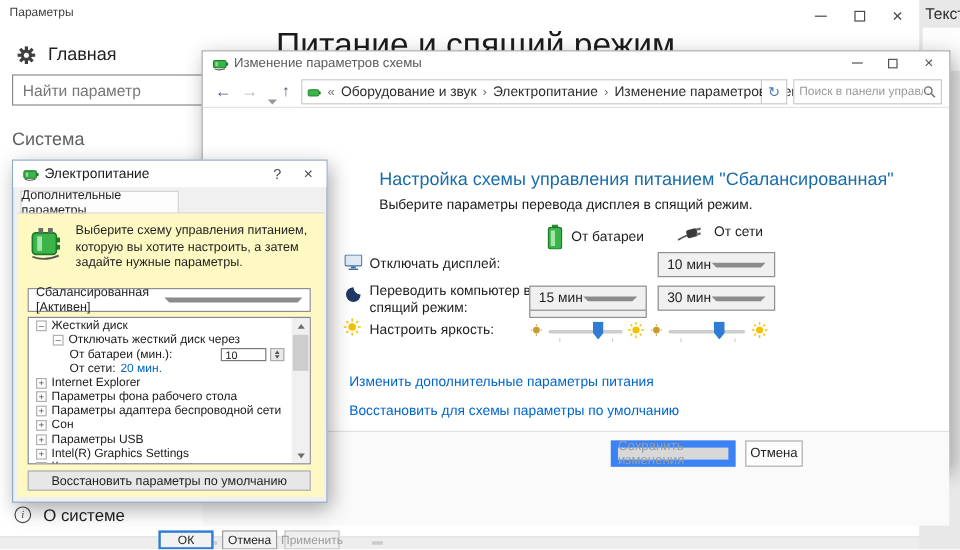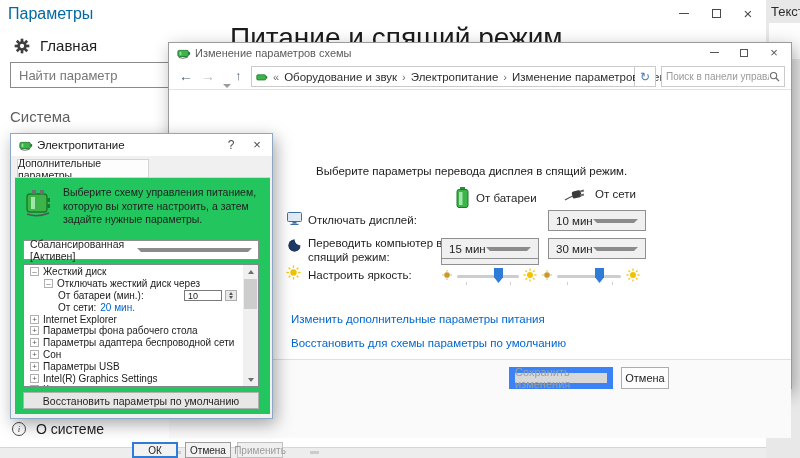--- a/index.html
+++ b/index.html
@@ -3,21 +3,21 @@
 <meta charset="utf-8">
 <style>
   * { margin:0; padding:0; box-sizing:border-box; }
   html,body { width:800px; height:458px; overflow:hidden; }
   body { font-family:"Liberation Sans", sans-serif; background:#fff; position:relative; }
   .screen { position:absolute; left:0; top:0; width:800px; height:458px; background:#fff; overflow:hidden; }
   .abs { position:absolute; }
 
   
   .settings-win { position:absolute; left:0; top:0; width:766px; height:448px; background:#fff; }
-  .s-title { position:absolute; left:8px; top:5px; font-size:16px; color:#0369a1; }
+  .s-title { position:absolute; left:8px; top:5px; font-size:10px; color:#404040; }
   .s-controls { position:absolute; left:668px; top:0; width:96px; height:26px; display:flex; }
   .s-ctrl { width:32px; height:26px; display:flex; align-items:center; justify-content:center; color:#4a4a4a; font-size:12px; }
   .s-min-bar { width:10px; height:1px; background:#4a4a4a; display:inline-block; }
   .s-max-box { width:9px; height:9px; border:1px solid #4a4a4a; display:inline-block; }
   .s-home { position:absolute; left:14px; top:37px; display:flex; align-items:flex-end; gap:10px; }
   .s-home-label { font-size:15px; color:#1f1f1f; }
   .s-search { position:absolute; left:10px; top:62px; width:480px; height:26px; border:1px solid #8a8a8a; background:#fff; display:flex; align-items:center; padding-left:8px; }
   .s-search-ph { font-size:13px; color:#767676; }
   .s-section { position:absolute; left:10px; top:108px; font-size:15px; color:#5f5f5f; }
   .s-heading { position:absolute; left:230px; top:22px; font-size:28px; font-weight:300; color:#1c1c1c; white-space:nowrap; }
@@ -74,21 +74,21 @@
   .sl-tick { position:absolute; top:16px; width:1px; height:3px; background:#cfcfcf; }
 
   
   .dlg { position:absolute; left:10px; top:133px; width:263px; height:286px; background:#f0f0f0; border:1px solid #8ea8c4; box-shadow:3px 5px 16px rgba(0,0,0,.35); }
   .dlg-titlebar { position:absolute; left:0; top:0; width:100%; height:22px; background:#fff; }
   .dlg-title { position:absolute; left:26px; top:5px; font-size:11.5px; color:#1a1a1a; }
   .dlg-ctrl { position:absolute; top:0; width:26px; height:21px; display:flex; align-items:center; justify-content:center; font-size:12px; color:#4a4a4a; }
   .dlg-tab { position:absolute; left:6px; top:25px; width:132px; height:19px; background:#fdfdfd; border:1px solid #d4d4d4; border-bottom:none; display:flex; align-items:center; justify-content:center; }
   .dlg-tab span { font-size:10.5px; color:#1f1f1f; }
   .dlg-tabline { position:absolute; left:4px; top:43px; width:255px; height:1px; background:#d4d4d4; }
-  .dlg-page { position:absolute; left:4px; top:44px; width:255px; height:236px; background:#22c55e; }
+  .dlg-page { position:absolute; left:4px; top:44px; width:255px; height:236px; background:#fef9c3; }
   .dlg-desc { position:absolute; left:8px; top:8px; display:flex; gap:10px; }
   .dlg-desc-text { width:196px; font-size:10.5px; color:#1f1f1f; line-height:1.3; }
   .dlg-select { position:absolute; left:8px; top:62px; width:236px; height:20px; background:#fff; border:1px solid #8f8f8f; display:flex; align-items:center; padding:0 6px; }
   .dlg-select span { font-size:10.5px; color:#1f1f1f; flex:1; }
   .treebox { position:absolute; left:8px; top:86px; width:236px; height:123px; background:#fff; border:1px solid #828790; overflow:hidden; }
   .tree-inner { position:absolute; left:0; top:1px; width:219px; }
   .trow { position:relative; height:11.8px; display:flex; align-items:center; }
   .texp { width:9px; height:9px; border:1px solid #b0b0b0; background:#fff; font-size:8px; line-height:7px; text-align:center; color:#555; display:inline-block; flex:none; margin-right:4px; }
   .tlabel { font-size:10px; color:#1a1a1a; white-space:nowrap; }
   .tvalue { font-size:10px; color:#0066cc; margin-left:4px; white-space:nowrap; }
@@ -221,20 +221,21 @@
         <span>
           <svg width="11" height="11" viewBox="0 0 12 12">
               <circle cx="5" cy="5" r="3.4" fill="none" stroke="#6d6d6d" stroke-width="1.2"></circle>
               <line x1="7.6" y1="7.6" x2="11" y2="11" stroke="#6d6d6d" stroke-width="1.4"></line>
             </svg>
         </span>
       </div>
     </div>
 
     <div class="cp-content">
+      <div class="cp-heading">Настройка схемы управления питанием "Сбалансированная"</div>
       <div class="cp-sub">Выберите параметры перевода дисплея в спящий режим.</div>
 
       <div class="col-head" style="left:287px;justify-content:center;">
         <span>
           <svg width="13" height="21" viewBox="0 0 13 21">
             <rect x="4" y="0" width="5" height="2.5" fill="#2a8f36"></rect>
             <rect x="1" y="2.5" width="11" height="18" rx="2" fill="#3cb44a" stroke="#1c7a2a" stroke-width="1"></rect>
             <rect x="3" y="5" width="3.5" height="13" fill="#9fe6a8"></rect>
           </svg>
         </span>

